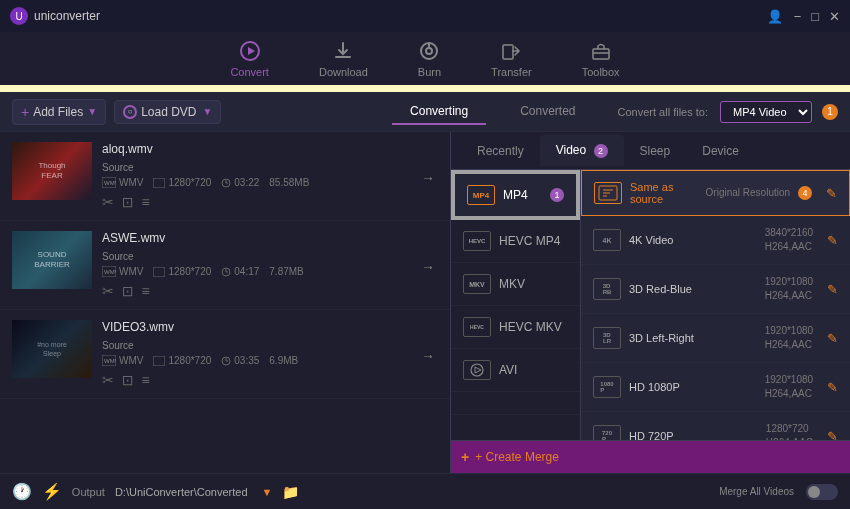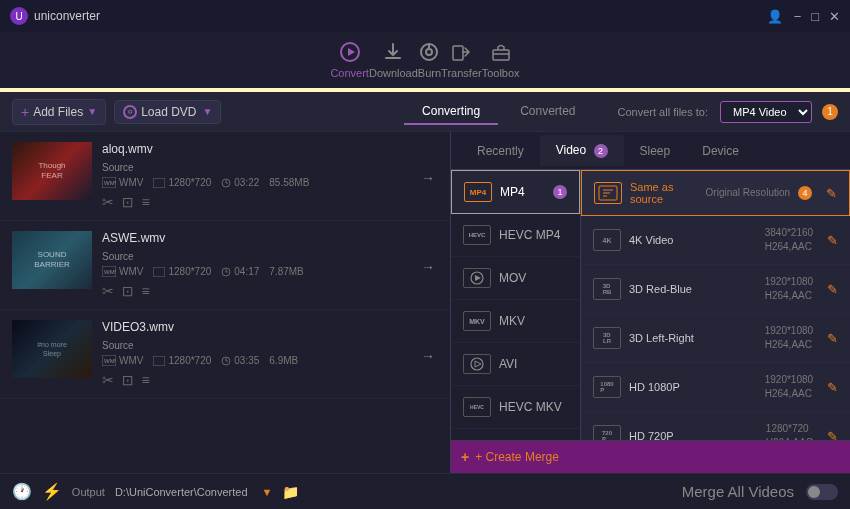--- a/index.html
+++ b/index.html
@@ -51,21 +51,22 @@
       cursor: pointer;
     }
 
     
     .nav-bar {
       height: 60px;
       background: #1e1e30;
       display: flex;
       align-items: center;
       justify-content: center;
-      border-bottom: 4px solid #fef9c3;
+      gap: 50px;
+      border-bottom: 7px solid #fef9c3;
     }
     .nav-item {
       display: flex;
       flex-direction: column;
       align-items: center;
       gap: 4px;
       cursor: pointer;
       font-size: 11px;
       color: #888;
     }
@@ -123,21 +124,21 @@
       border: 2px solid #9b59b6;
       border-radius: 50%;
       display: flex;
       align-items: center;
       justify-content: center;
       font-size: 8px;
     }
     .toolbar-tabs {
       margin-left: auto;
       display: flex;
-      gap: 4px;
+      gap: 16px;
     }
     .toolbar-tab {
       padding: 5px 18px;
       font-size: 12px;
       cursor: pointer;
       color: #888;
       border-bottom: 2px solid transparent;
     }
     .toolbar-tab.active {
       color: #fff;
@@ -334,21 +335,21 @@
       display: flex;
       align-items: center;
       gap: 8px;
       padding: 11px 12px;
       cursor: pointer;
       font-size: 12px;
       color: #aaa;
       border-bottom: 1px solid #252538;
     }
     .format-left-item.active {
-      border: 1px solid #a3a3a3;
+      border: 4px solid #a3a3a3;
       color: #fff;
       background: #252538;
     }
     .format-left-item .fmt-icon {
       width: 28px;
       height: 20px;
       border: 1px solid #555;
       border-radius: 2px;
       display: flex;
       align-items: center;
@@ -493,21 +494,21 @@
       font-size: 14px;
       cursor: pointer;
     }
     .bottom-right {
       margin-left: auto;
       display: flex;
       align-items: center;
       gap: 12px;
     }
     .merge-label {
-      font-size: 15px;
+      font-size: 10px;
       color: #888;
     }
     .toggle-off {
       width: 32px;
       height: 16px;
       background: #3a3a55;
       border-radius: 8px;
       position: relative;
       cursor: pointer;
     }
@@ -778,44 +779,35 @@
         <div class="format-left-item active">
           <div class="fmt-icon">MP4</div>
           <span>MP4</span>
           <span class="fmt-badge">1</span>
         </div>
         <div class="format-left-item">
           <div class="fmt-icon" style="font-size:6px;">HEVC</div>
           <span>HEVC MP4</span>
         </div>
         <div class="format-left-item">
-          <div class="fmt-icon">
-            <svg width="16" height="14" viewBox="0 0 16 14">
-                <circle cx="8" cy="7" r="6" fill="none" stroke="#888" stroke-width="1.2"></circle>
-                <polygon points="6,4 12,7 6,10" fill="#888"></polygon>
-              </svg>
-          </div>
-          <span>MOV</span>
-        </div>
-        <div class="format-left-item">
           <div class="fmt-icon" style="font-size:7px;">MKV</div>
           <span>MKV</span>
+        </div>
+        <div class="format-left-item">
+          <div class="fmt-icon" style="font-size:5px;">HEVC</div>
+          <span>HEVC MKV</span>
         </div>
         <div class="format-left-item">
           <div class="fmt-icon">
             <svg width="16" height="14" viewBox="0 0 16 14">
                 <circle cx="8" cy="7" r="6" fill="none" stroke="#888" stroke-width="1.2"></circle>
                 <polygon points="6,4 12,7 6,10" fill="none" stroke="#888" stroke-width="1"></polygon>
               </svg>
           </div>
           <span>AVI</span>
-        </div>
-        <div class="format-left-item">
-          <div class="fmt-icon" style="font-size:5px;">HEVC</div>
-          <span>HEVC MKV</span>
         </div>
         <div class="format-left-item">
           
           
         </div>
 
       </div>
 
       <div class="format-right">
 

